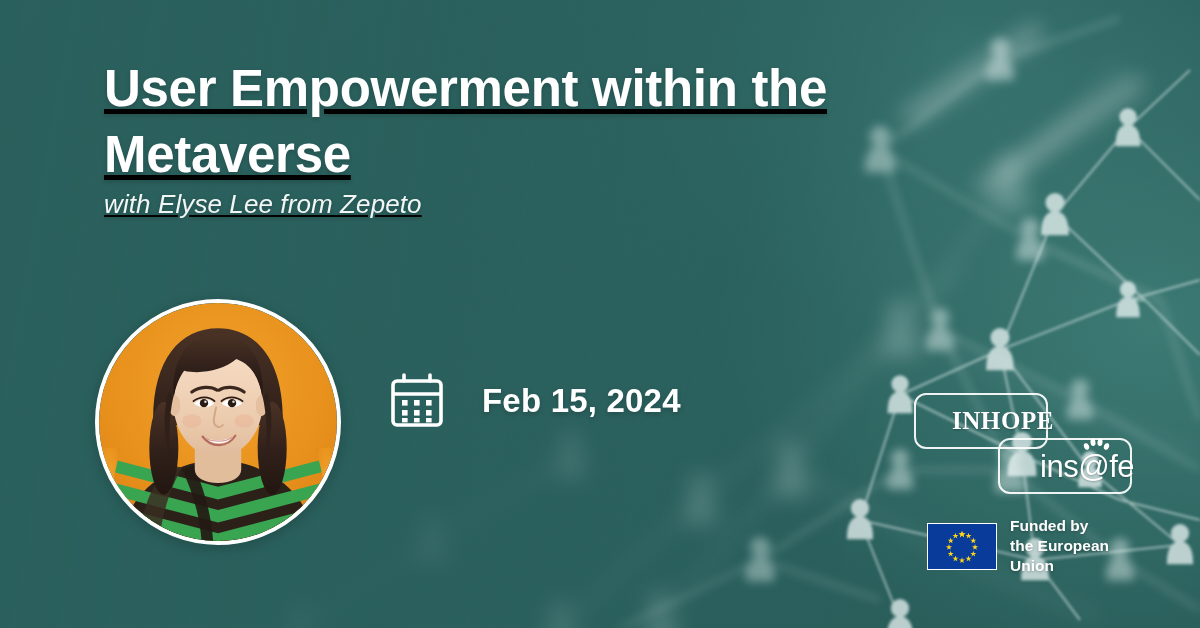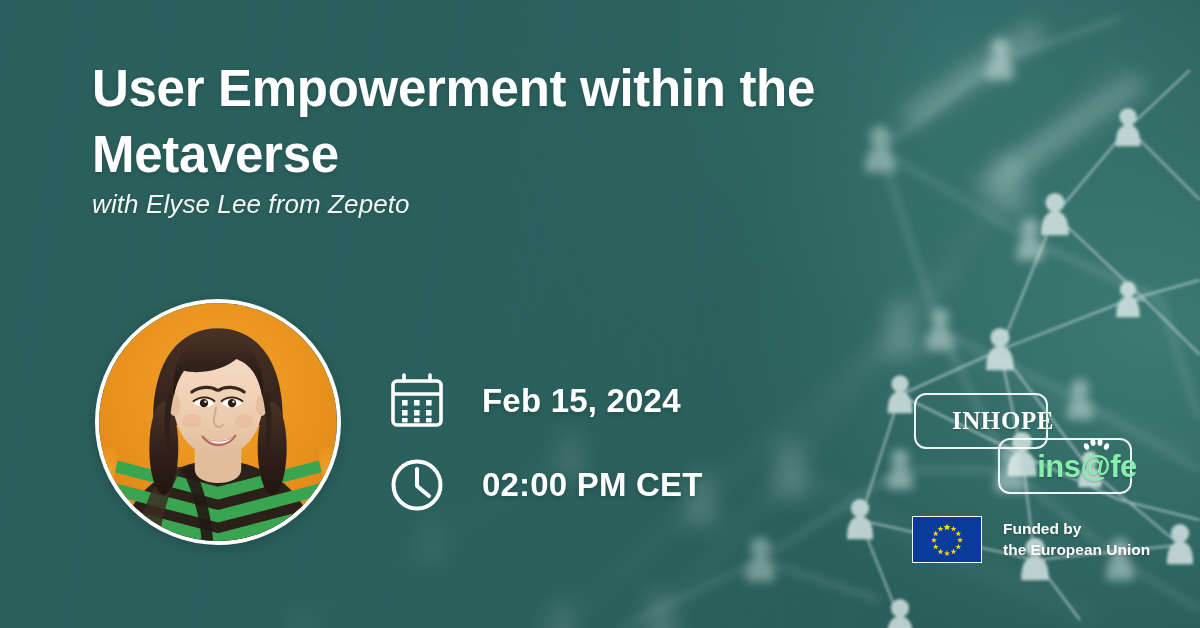--- a/index.html
+++ b/index.html
@@ -24,22 +24,23 @@
   }
   .bg-net{ opacity:1; }
   .bg-net svg{ width:100%; height:100%; display:block; }
   .bg-vignette{
     background:linear-gradient(100deg, rgba(42,95,92,.92) 0%, rgba(42,95,92,.80) 38%,
       rgba(42,95,92,.30) 58%, rgba(42,95,92,0) 72%);
   }
 
   
   .headline{
-    position:absolute; left:92px; top:56px; width:760px;
+    position:absolute; left:104px; top:56px; width:760px;
     z-index:5;
+    text-decoration:underline;
   }
   .title{
     font-size:51px; line-height:1.30; font-weight:700;
     color:#ffffff; letter-spacing:-.3px;
     text-shadow:0 2px 5px rgba(0,0,0,.18);
   }
   .subtitle{
     font-size:26px; font-style:italic; font-weight:300;
     color:#f2f7f6; letter-spacing:.1px;
     text-shadow:0 1px 4px rgba(0,0,0,.20);
@@ -83,28 +84,28 @@
   .logo-inhope{ left:2px; top:0; width:134px; height:56px; }
   .logo-inhope .logo-word{
     font-family:"Liberation Serif", serif;
     font-weight:700; font-size:25px; color:#ffffff;
     letter-spacing:.6px;
     text-shadow:0 1px 2px rgba(0,0,0,.25);
   }
   .logo-insafe{ left:86px; top:45px; width:134px; height:56px; background:transparent; }
   .logo-insafe .logo-word{
     position:relative;
-    font-weight:700; font-size:31px; color:#86efac;
+    font-weight:400; font-size:31px; color:#ffffff;
     letter-spacing:-.5px; line-height:1;
     text-shadow:0 1px 2px rgba(0,0,0,.25);
   }
   .paw{ position:absolute; left:44%; top:-13px; width:30px; height:14px; }
   .paw svg{ width:100%; height:100%; display:block; }
 
-  .eu{ display:flex; align-items:center; gap:21px; margin-top:18px; }
+  .eu{ display:flex; align-items:center; gap:13px; margin-top:18px;margin-left:15px; }
   .eu-flag{
     width:70px; height:47px; flex:0 0 70px;
     background:#083b9a; border:1px solid #ffffff;
     position:relative;
   }
   .eu-flag svg{ position:absolute; inset:0; width:100%; height:100%; }
   .eu-text{
     font-size:15.5px; font-weight:700; line-height:1.30;
     color:#ffffff; white-space:pre-line;
     text-shadow:0 1px 3px rgba(0,0,0,.28);
@@ -335,29 +336,20 @@
             <rect x="38" y="38" width="5.6" height="5.6"></rect>
             <rect x="14" y="46" width="5.6" height="4.4"></rect>
             <rect x="26" y="46" width="5.6" height="4.4"></rect>
             <rect x="38" y="46" width="5.6" height="4.4"></rect>
           </g>
         </svg>
       </span>
       <span class="meta-text">Feb 15, 2024</span>
     </div>
 
-    <div class="meta-row">
-      <span class="meta-icon">
-        <svg viewBox="0 0 58 58" xmlns="http://www.w3.org/2000/svg">
-          <circle cx="29" cy="29" r="23.5" fill="none" stroke="#ffffff" stroke-width="4"></circle>
-          <path d="M29 13 V30 L41 40" fill="none" stroke="#ffffff" stroke-width="4" stroke-linecap="round" stroke-linejoin="round"></path>
-        </svg>
-      </span>
-      <span class="meta-text">02:00 PM CET</span>
-    </div>
 
   </div>
 
   <div class="logos">
 
     <div class="logo-stack">
       <div class="logo-box logo-inhope">
         <span class="logo-word">INHOPE</span>
       </div>
 

